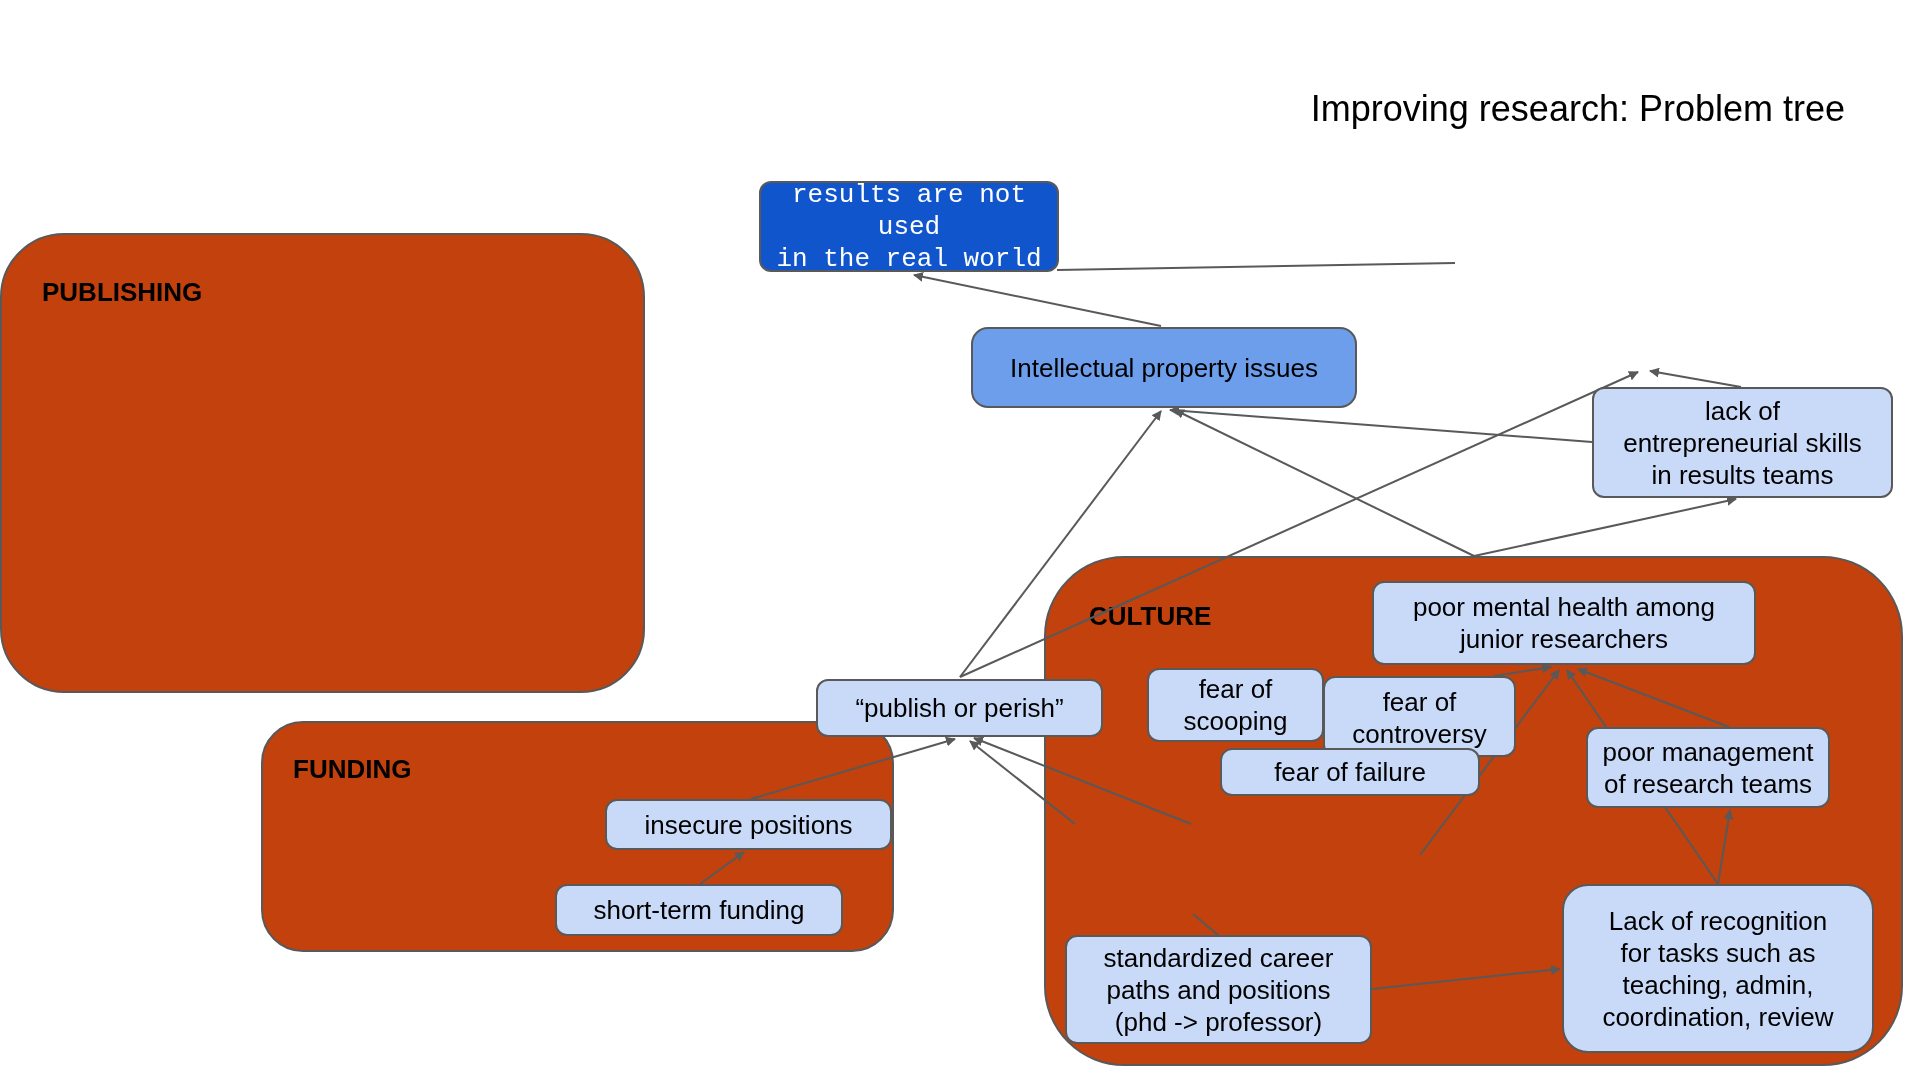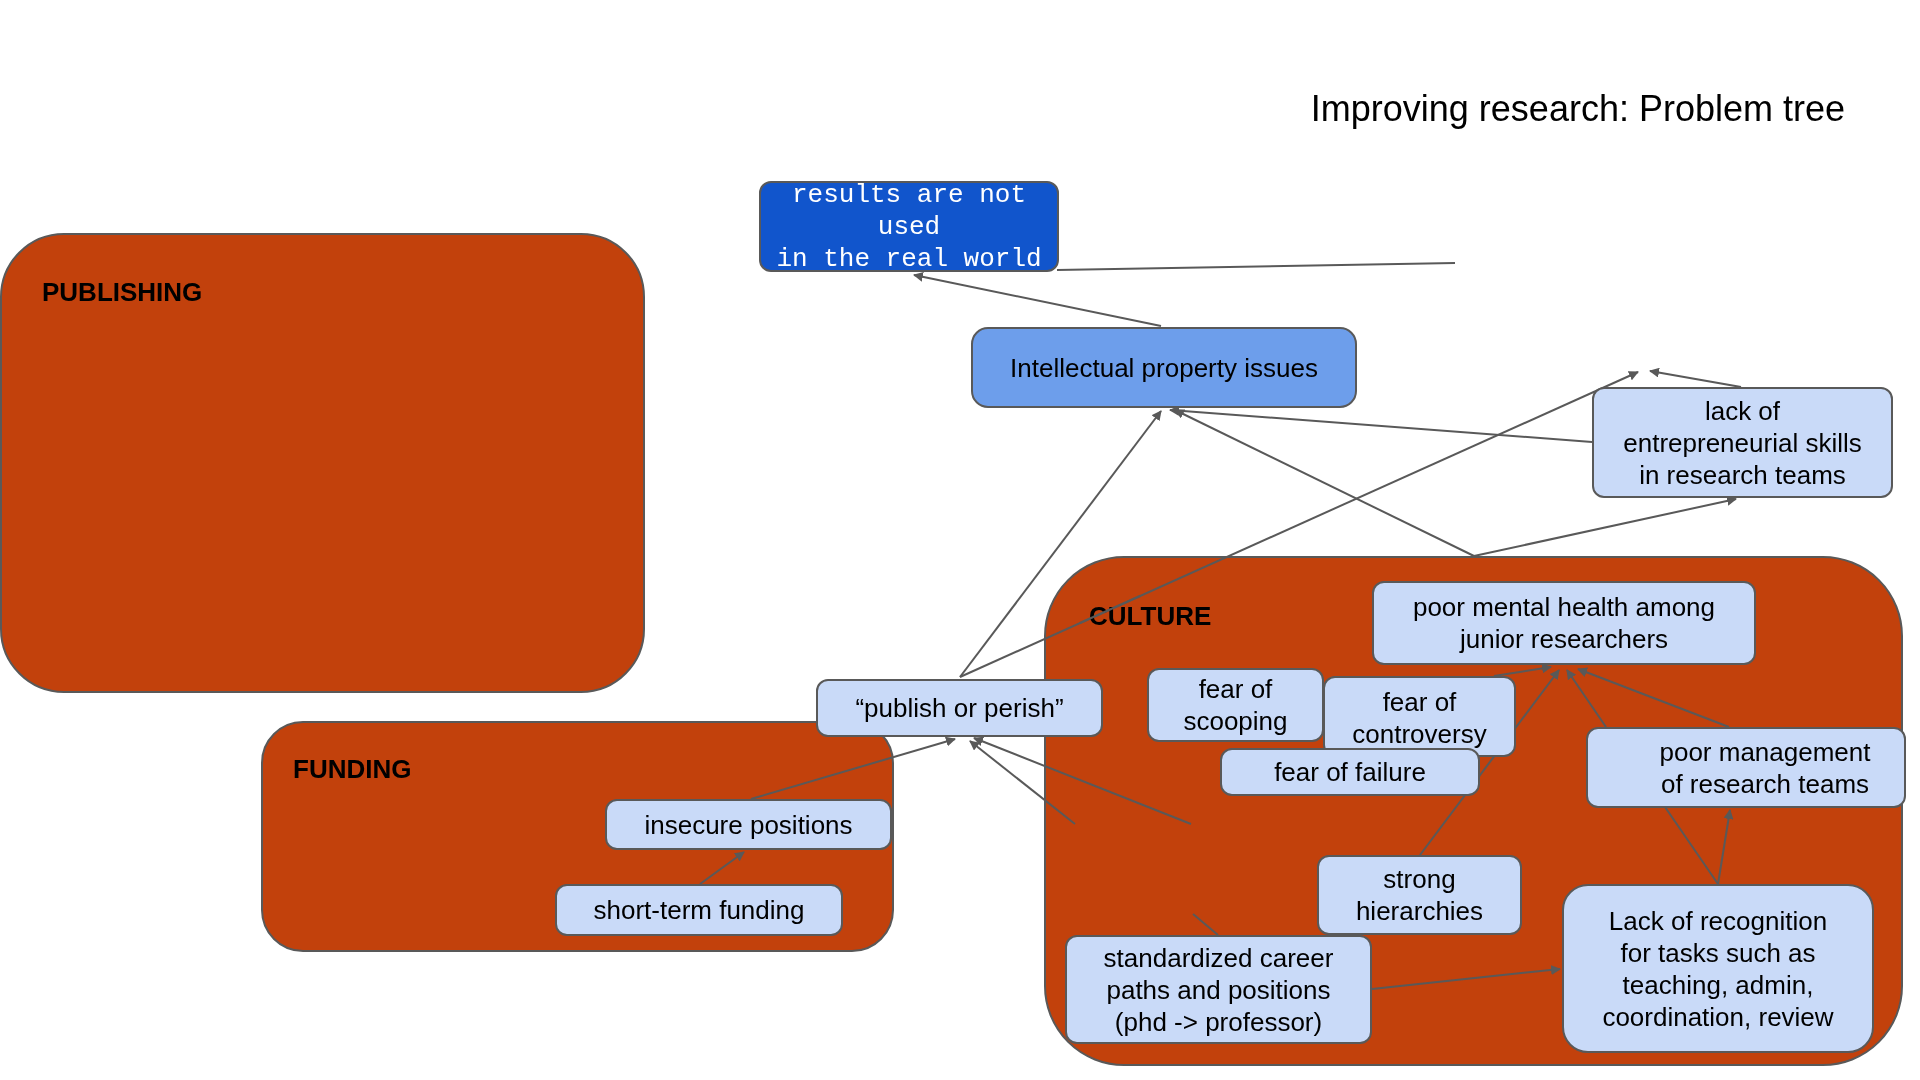--- a/index.html
+++ b/index.html
@@ -69,45 +69,43 @@
   <span class="container-label" style="left:1089px; top:601px;">CULTURE</span>
 
   <div class="node dark" style="left:759px; top:181px; width:300px; height:91px;font-family:Liberation Mono, monospace;">results are not used
 in the real world</div>
 
   <div class="node mid" style="left:971px; top:327px; width:386px; height:81px;border-radius:17px;">Intellectual property issues</div>
 
 
   <div class="node light" style="left:1592px; top:387px; width:301px; height:111px;">lack of
 entrepreneurial skills
-in research teams</div>
+in results teams</div>
 
   <div class="node light" style="left:816px; top:679px; width:287px; height:58px;">“publish or perish”</div>
 
   <div class="node light" style="left:605px; top:799px; width:287px; height:51px;">insecure positions</div>
 
   <div class="node light" style="left:1372px; top:581px; width:384px; height:84px;">poor mental health among
 junior researchers</div>
 
   <div class="node light" style="left:555px; top:884px; width:288px; height:52px;">short-term funding</div>
 
   <div class="node light" style="left:1147px; top:668px; width:177px; height:74px;">fear of
 scooping</div>
 
   <div class="node light" style="left:1323px; top:676px; width:193px; height:81px; align-items:flex-start; padding-top:8px;">fear of
 controversy</div>
 
   <div class="node light" style="left:1220px; top:748px; width:260px; height:48px;">fear of failure</div>
 
-  <div class="node light" style="left:1586px; top:727px; width:320px; height:81px;padding-left:48px;">poor management
+  <div class="node light" style="left:1586px; top:727px; width:244px; height:81px;">poor management
 of research teams</div>
 
 
-  <div class="node light" style="left:1317px; top:855px; width:205px; height:80px;">strong
-hierarchies</div>
 
   <div class="node light" style="left:1065px; top:935px; width:307px; height:109px;">standardized career
 paths and positions
 (phd -&gt; professor)</div>
 
   <div class="node light big-radius" style="left:1562px; top:884px; width:312px; height:169px;">Lack of recognition
 for tasks such as
 teaching, admin,
 coordination, review</div>
 

